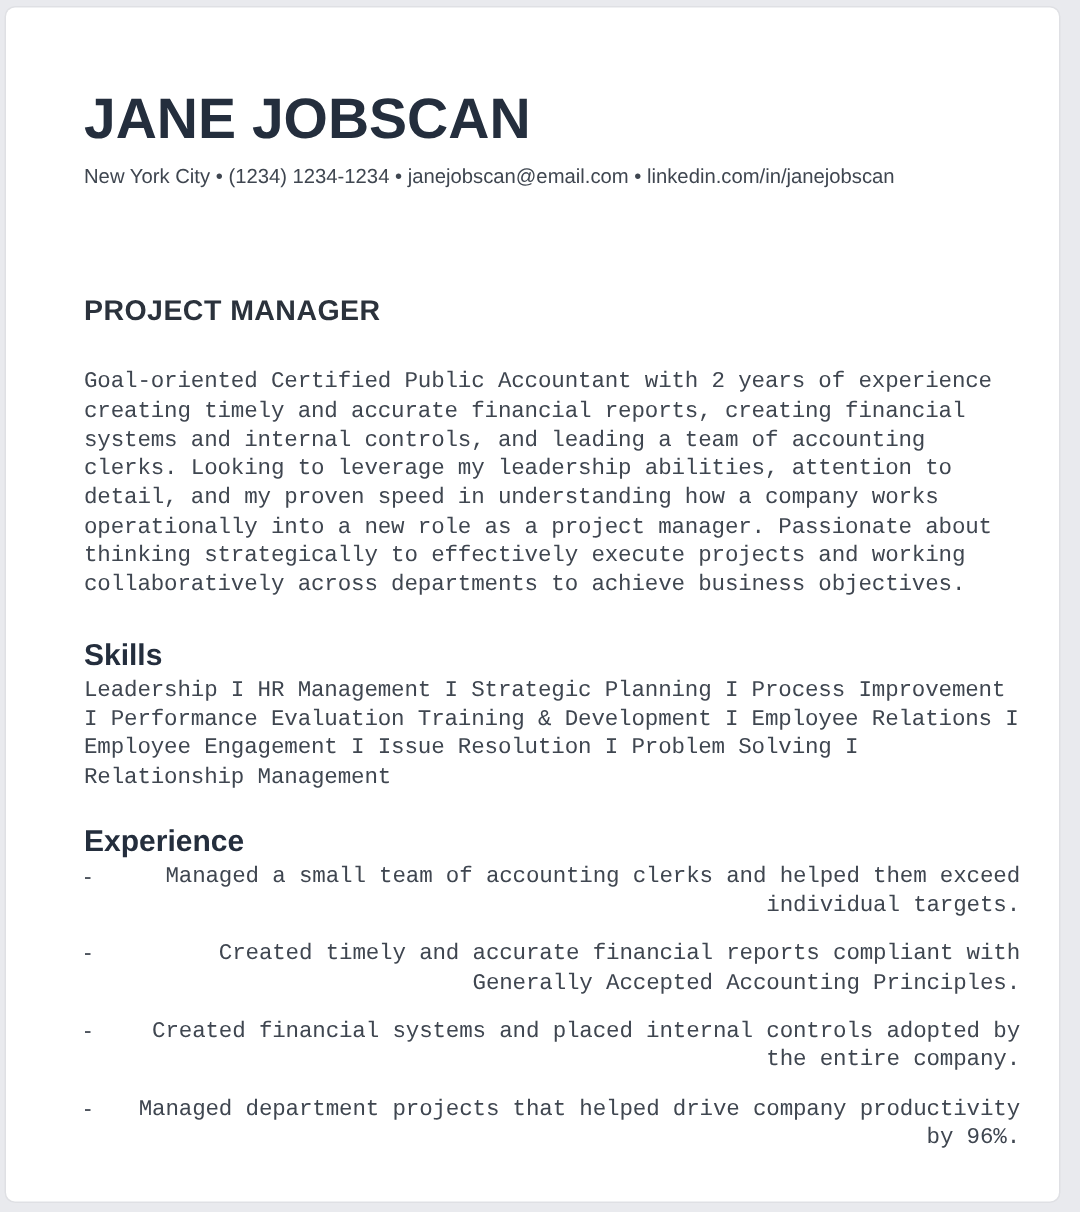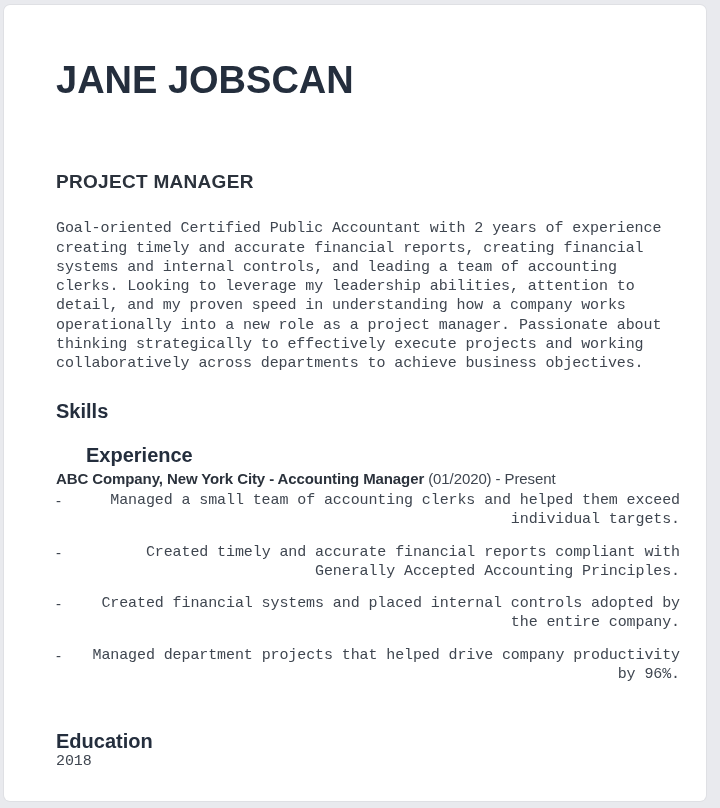--- a/index.html
+++ b/index.html
@@ -63,21 +63,21 @@
   }
   .summary { margin-top: 26px; max-width: 642px; }
   .section-heading {
     font-size: 20px;
     line-height: 22px;
     font-weight: bold;
     color: var(--heading-text);
   }
   .skills-heading { margin-top: 26px; }
   .skills-list { margin-top: 3px; max-width: 642px; }
-  .experience-heading { margin-top: 22px; margin-left: 30px; }
+  .experience-heading { margin-top: 22px; }
   .entry-title {
     margin-top: 3px;
     font-size: 15px;
     line-height: 19.3px;
     letter-spacing: -0.1px;
   }
   .entry-title .company { font-weight: bold; color: var(--bold-text); }
   .entry-title .dates { color: var(--body-text); }
   .bullet {
     display: flex;
@@ -104,30 +104,29 @@
   .year { margin-top: 0; }
 </style>
 </head>
 <body>
 
 <div class="page">
   <div class="card">
     <div class="content">
 
       <h1 class="name">JANE JOBSCAN</h1>
+      <div class="contact">New York City • (1234) 1234-1234 • janejobscan@email.com • linkedin.com/in/janejobscan</div>
 
       <div class="job-title">PROJECT MANAGER</div>
       <p class="body-text summary">Goal-oriented Certified Public Accountant with 2 years of experience creating timely and accurate financial reports, creating financial systems and internal controls, and leading a team of accounting clerks. Looking to leverage my leadership abilities, attention to detail, and my proven speed in understanding how a company works operationally into a new role as a project manager. Passionate about thinking strategically to effectively execute projects and working collaboratively across departments to achieve business objectives.</p>
 
       <h2 class="section-heading skills-heading">Skills</h2>
+      <p class="body-text skills-list">Leadership I HR Management I Strategic Planning I Process Improvement I Performance Evaluation Training &amp; Development I Employee Relations I Employee Engagement I Issue Resolution I Problem Solving I Relationship Management</p>
 
       <h2 class="section-heading experience-heading">Experience</h2>
-      <div class="entry-title">
-        <span class="company">ABC Company, New York City - Accounting Manager</span><span class="dates"> (01/2020) - Present</span>
-      </div>
 
       <div class="bullet">
         <span class="dash">-</span>
         <span class="body-text btext">Managed a small team of accounting clerks and helped them exceed individual targets.</span>
       </div>
       <div class="bullet">
         <span class="dash">-</span>
         <span class="body-text btext">Created timely and accurate financial reports compliant with Generally Accepted Accounting Principles.</span>
       </div>
       <div class="bullet">

